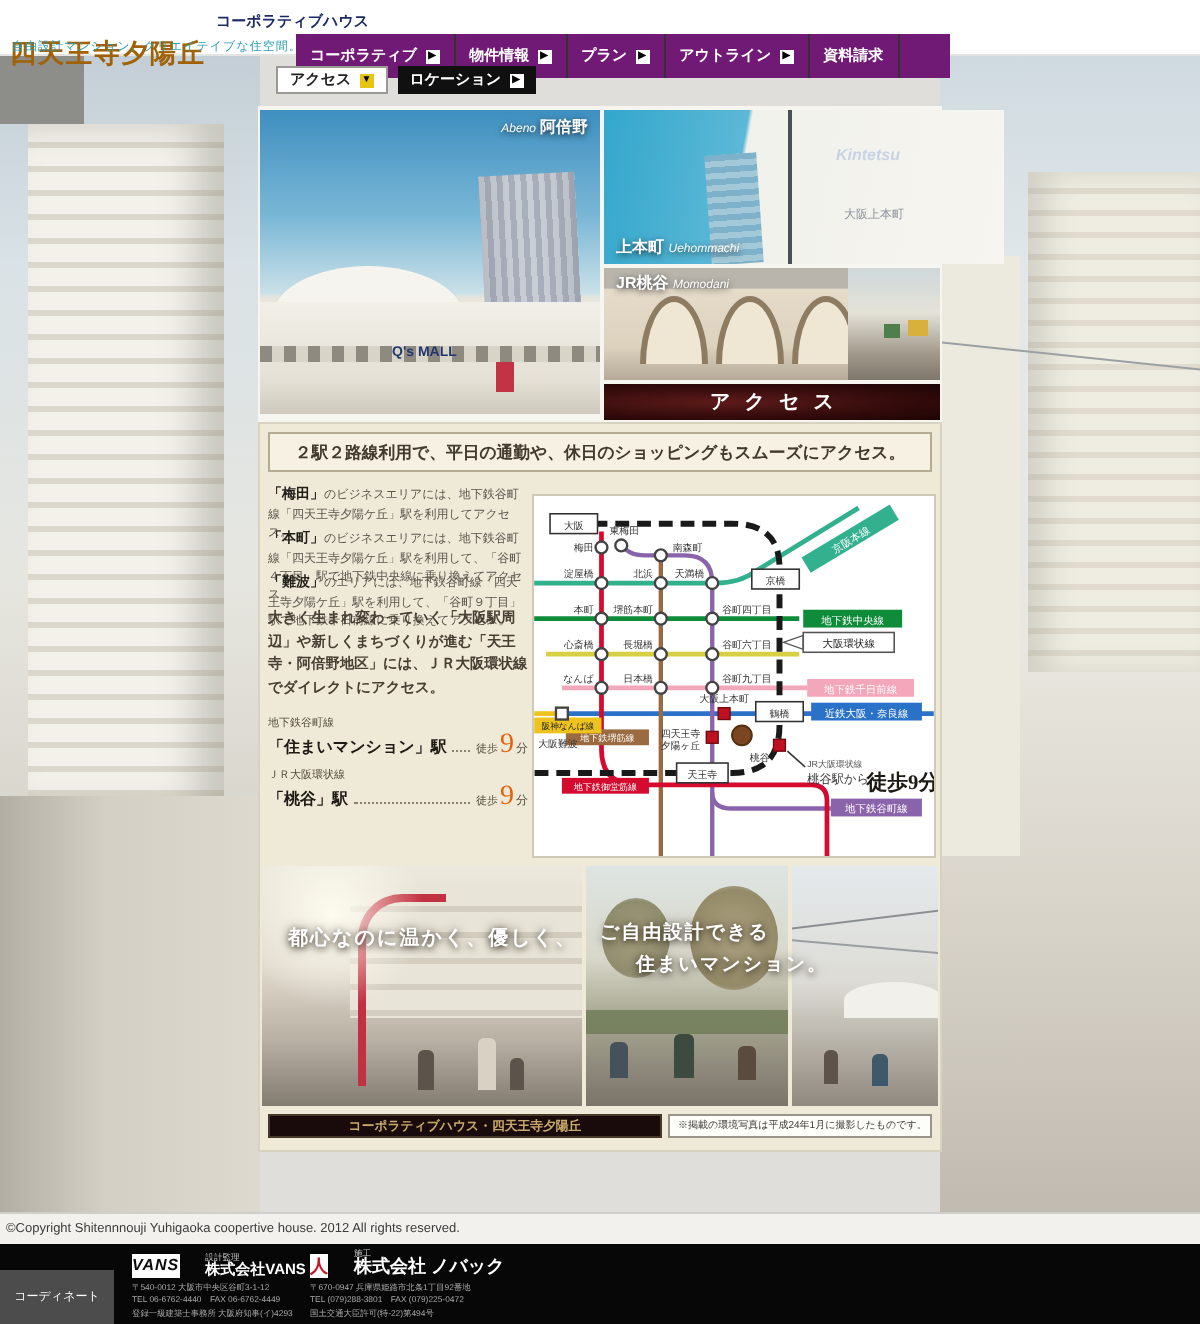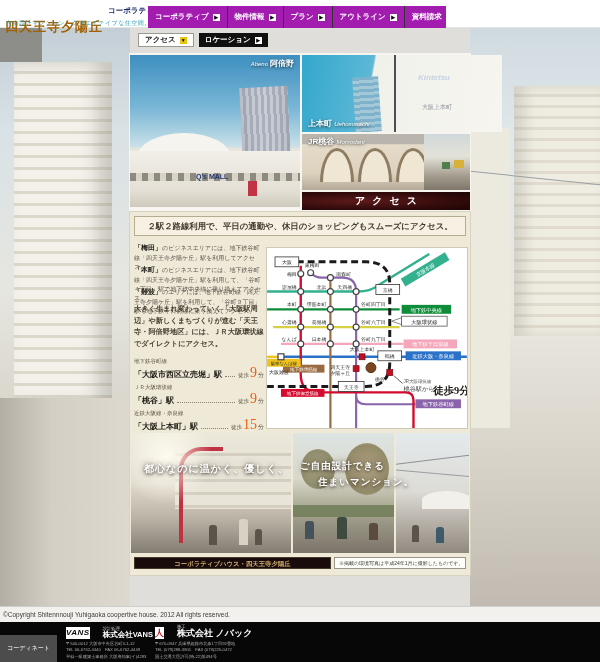--- a/index.html
+++ b/index.html
@@ -23,21 +23,21 @@
     background:repeating-linear-gradient(180deg,#efece2 0 8px,#e0dbce 8px 11px);
     box-shadow:inset 10px 0 14px rgba(130,130,120,.25);}
   #bg-right .b2{position:absolute;left:0;top:100px;width:40px;height:300px;background:#eceade;}
   #bg-right .wire{position:absolute;left:-10px;top:150px;width:160px;height:1px;background:#9aa0a4;transform:rotate(6deg);}
 
   
   #header{left:0;top:0;width:600px;height:28px;background:#ffffff;border-bottom:1px solid #e4e4e2;}
   #logo-title{left:5px;top:18px;font-size:13px;font-weight:bold;color:#a16207;letter-spacing:1px;}
   #logo-sub{left:108px;top:6px;font-size:7.5px;font-weight:bold;color:#1c2a66;}
   #tagline{left:6px;top:19px;font-size:6px;color:#2b9fb4;letter-spacing:.5px;}
-  #nav{left:148px;top:6px;height:22px;width:298px;display:flex;background:#a21caf;overflow:hidden;}
+  #nav{left:148px;top:17px;height:22px;width:327px;display:flex;background:#701a75;overflow:hidden;}
   .nav-item{display:flex;align-items:center;gap:4px;padding:0 7px;border-right:1px solid #323232;
     color:#fff;font-size:7.5px;font-weight:bold;white-space:nowrap;cursor:pointer;}
   .sq-icon{width:7px;height:7px;background:#fff;color:#000;font-size:5px;line-height:7px;text-align:center;flex:0 0 auto;}
   .sq-icon.yellow{background:#e7c513;}
 
   
   #tabs{left:138px;top:33px;display:flex;gap:5px;}
   .tab{display:flex;align-items:center;gap:4px;height:14px;padding:0 6px;font-size:7.5px;font-weight:bold;cursor:pointer;}
   #tab-access{background:#fff;border:1px solid #9a9a94;color:#222;}
   #tab-location{background:#101010;color:#fff;}
@@ -251,44 +251,34 @@
     <span class="lead">「本町」</span><span>のビジネスエリアには、地下鉄谷町線「四天王寺夕陽ケ丘」駅を利用して、「谷町４丁目」駅で地下鉄中央線に乗り換えてアクセス。</span>
   </div>
   <div class="abs para" style="top:287px;">
     <span class="lead">「難波」</span><span>のエリアには、地下鉄谷町線「四天王寺夕陽ケ丘」駅を利用して、「谷町９丁目」駅で地下鉄千日前線に乗り換えてアクセス。</span>
   </div>
   <div class="abs" id="emphasis">大きく生まれ変わっていく「大阪駅周辺」や新しくまちづくりが進む「天王寺・阿倍野地区」には、ＪＲ大阪環状線でダイレクトにアクセス。</div>
 
   <div class="abs sta" style="top:358px;">
     <div class="line">地下鉄谷町線</div>
     <div class="row">
-      <span class="name">「大阪市西区立売堀」駅</span>
+      <span class="name">「住まいマンション」駅</span>
       <span class="leader"></span>
       <span class="walk">徒歩</span>
       <span class="min">9</span>
       <span class="unit">分</span>
     </div>
   </div>
   <div class="abs sta" style="top:384px;">
     <div class="line">ＪＲ大阪環状線</div>
     <div class="row">
       <span class="name">「桃谷」駅</span>
       <span class="leader"></span>
       <span class="walk">徒歩</span>
       <span class="min">9</span>
-      <span class="unit">分</span>
-    </div>
-  </div>
-  <div class="abs sta" style="top:410px;">
-    <div class="line">近鉄大阪線・奈良線</div>
-    <div class="row">
-      <span class="name">「大阪上本町」駅</span>
-      <span class="leader"></span>
-      <span class="walk">徒歩</span>
-      <span class="min">15</span>
       <span class="unit">分</span>
     </div>
   </div>
 
   <div class="abs" id="map">
     <svg width="200" height="180" viewBox="0 0 202 182">
 
       <path d="M0,44 H92 Q104,44 112,38 L164,6" stroke="#33b08e" stroke-width="2.4" fill="none"></path>
       <path d="M0,62 H134" stroke="#0e8c3a" stroke-width="2.4" fill="none"></path>
       <path d="M6,80 H134" stroke="#d8d044" stroke-width="2.4" fill="none"></path>

